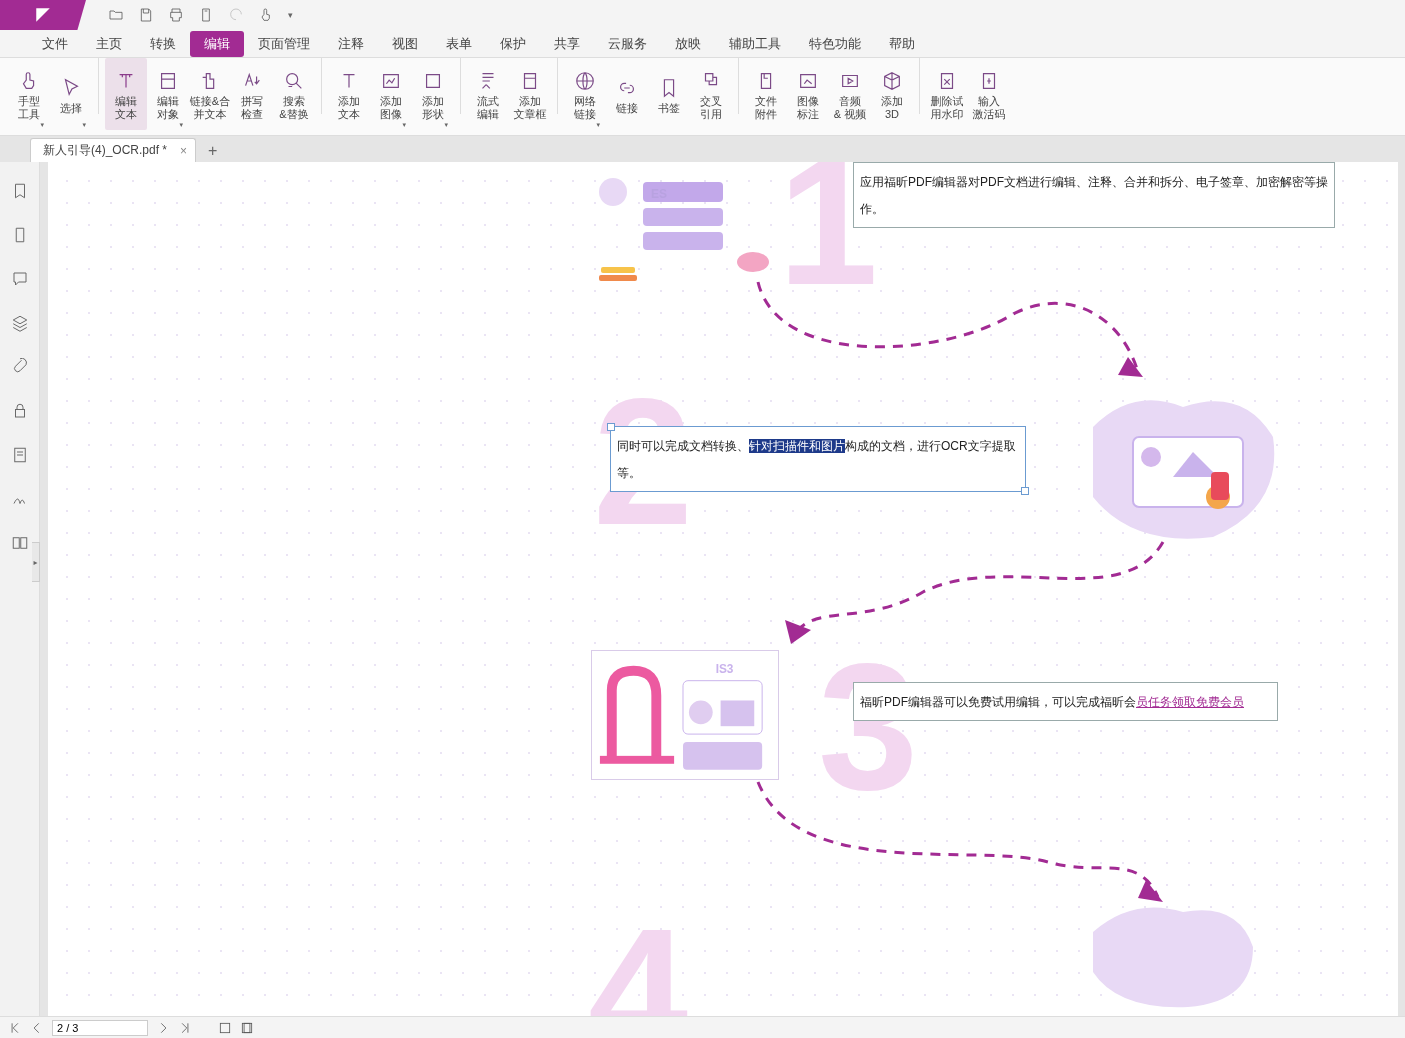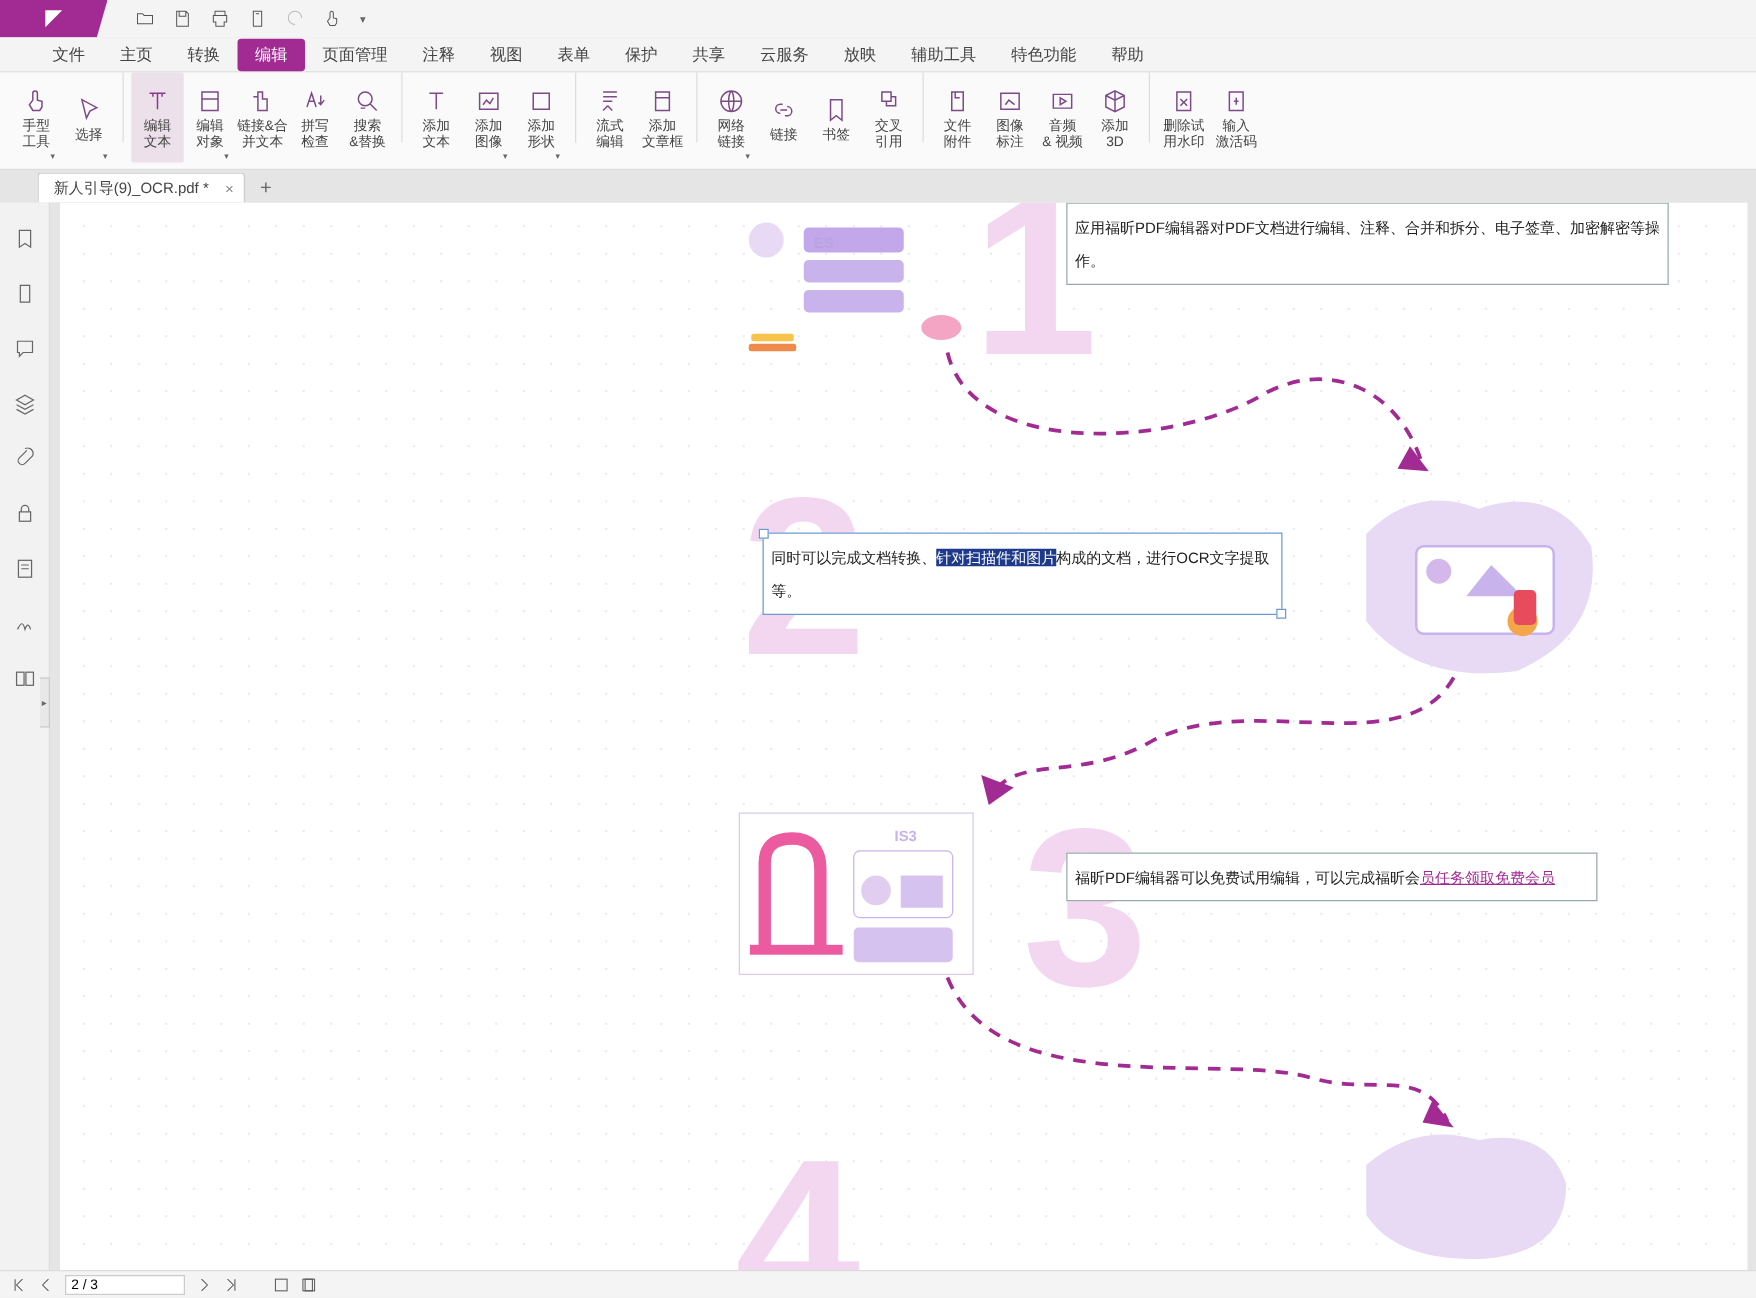--- a/index.html
+++ b/index.html
@@ -316,21 +316,21 @@
         <svg viewBox="0 0 24 24">
           <path d="M6 4h12v16H6zM12 9v6M10 12h4"></path>
         </svg>
       </div>
       <div class="lbl">输入<br>激活码</div>
     </div>
   </div>
 
 <div class="tab-strip">
   <div class="doc-tab">
-    <span>新人引导(9)_OCR.pdf *</span>
+    <span>新人引导(4)_OCR.pdf *</span>
     <span class="x">×</span>
   </div>
   <span class="add-tab">+</span>
 </div>
 
 <div class="main">
   <div class="side-nav">
     <span class="side-ico"><svg viewBox="0 0 24 24">
           <path d="M6 3h12v18l-6-4-6 4z"></path>
         </svg></span>

